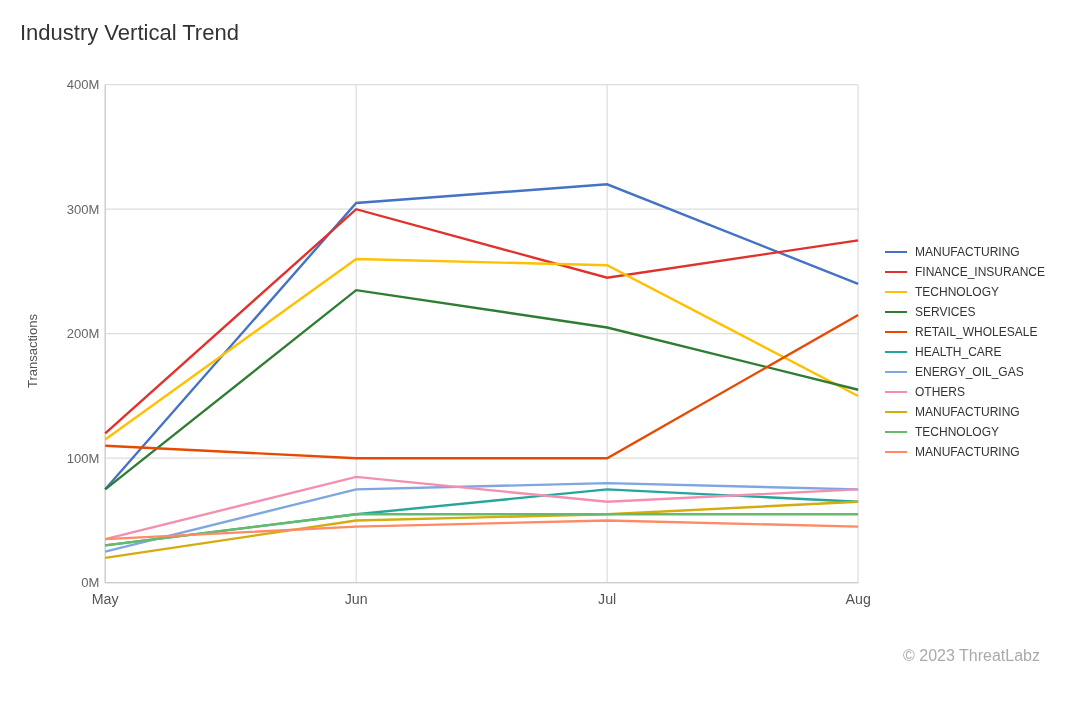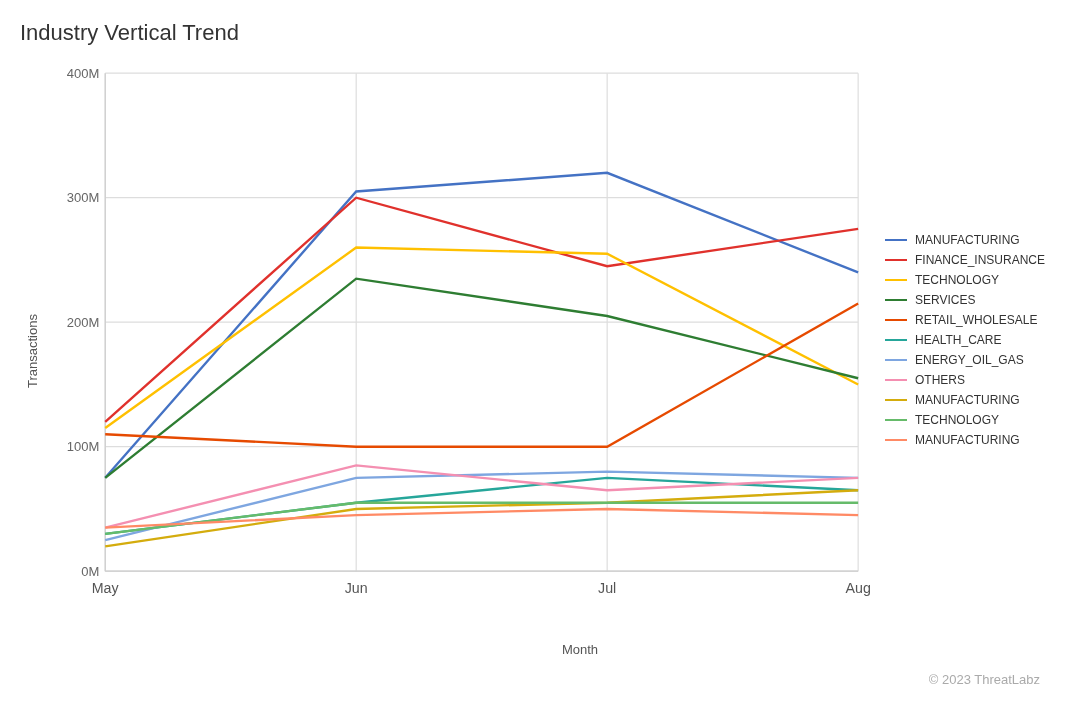--- a/index.html
+++ b/index.html
@@ -78,23 +78,23 @@
     }
     .x-axis-label {
       text-align: center;
       font-size: 13px;
       color: #555;
       padding-top: 8px;
       padding-left: 60px;
     }
     .copyright {
       position: absolute;
-      bottom: 4px;
+      bottom: 26px;
       right: 20px;
-      font-size: 13px;
+      font-size: 16px;
       color: #aaa;
     }
   </style>
 </head>
 <body>
 
 <div class="chart-container">
   <div class="chart-title">Industry Vertical Trend</div>
   <div class="chart-area">
     <div class="y-axis-label">Transactions</div>
@@ -175,17 +175,16 @@
             <div class="legend-item">
               <div class="legend-line" style="background:#66BB6A"></div>
               <span>TECHNOLOGY</span>
             </div>
             <div class="legend-item">
               <div class="legend-line" style="background:#FF8A65"></div>
               <span>MANUFACTURING</span>
             </div>
           </div>
       </div>
-      <div class="x-axis-label">Month</div>
     </div>
   </div>
   <div class="copyright">© 2023 ThreatLabz</div>
 </div>
 
 </body></html>

